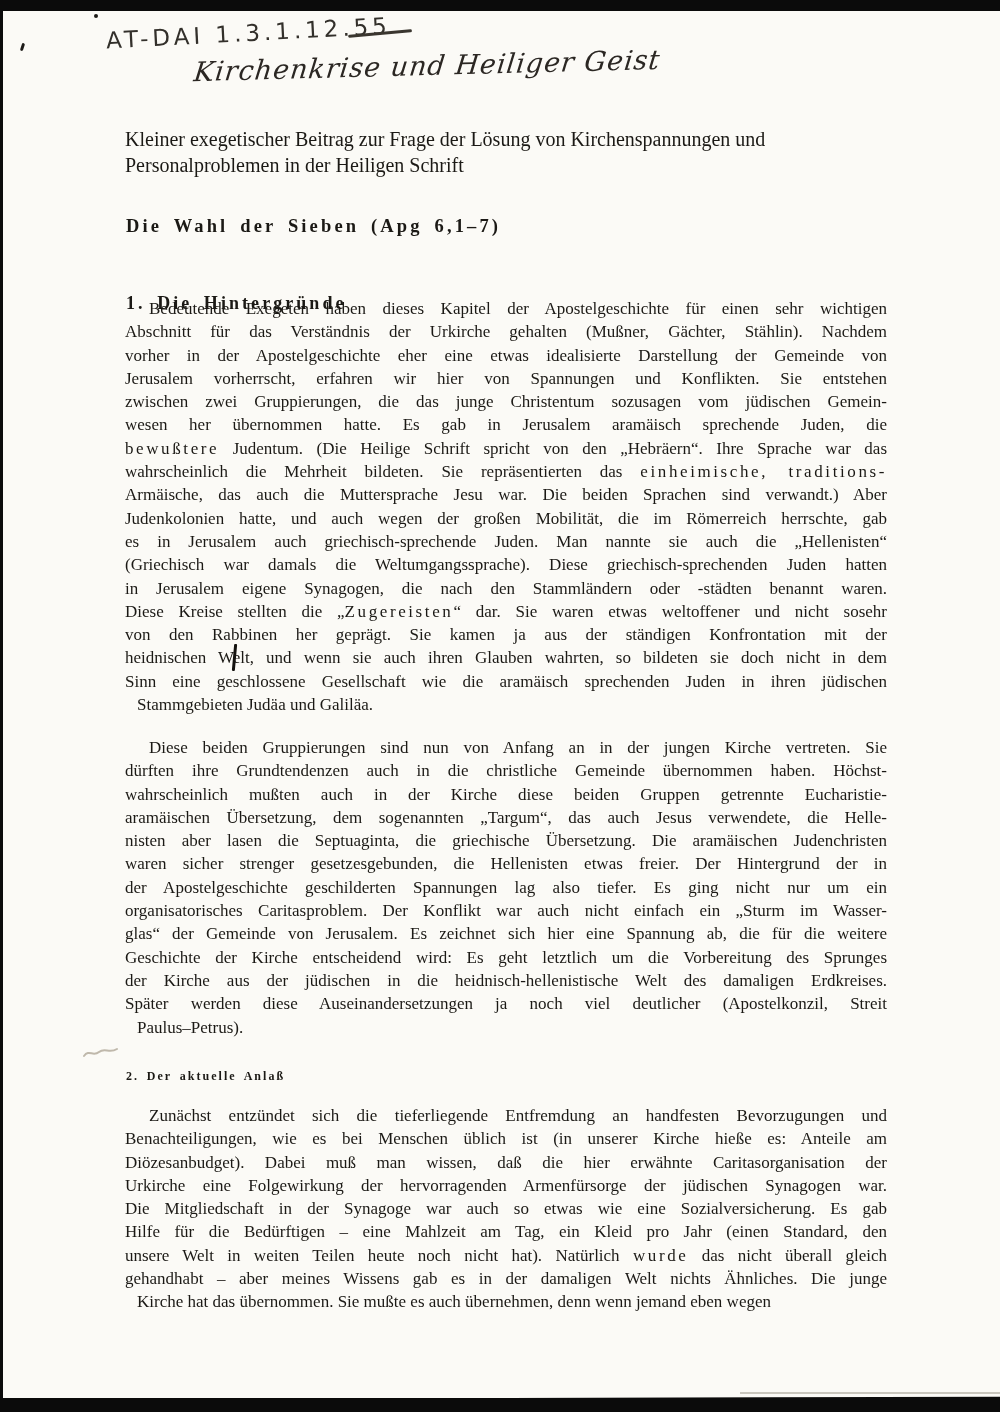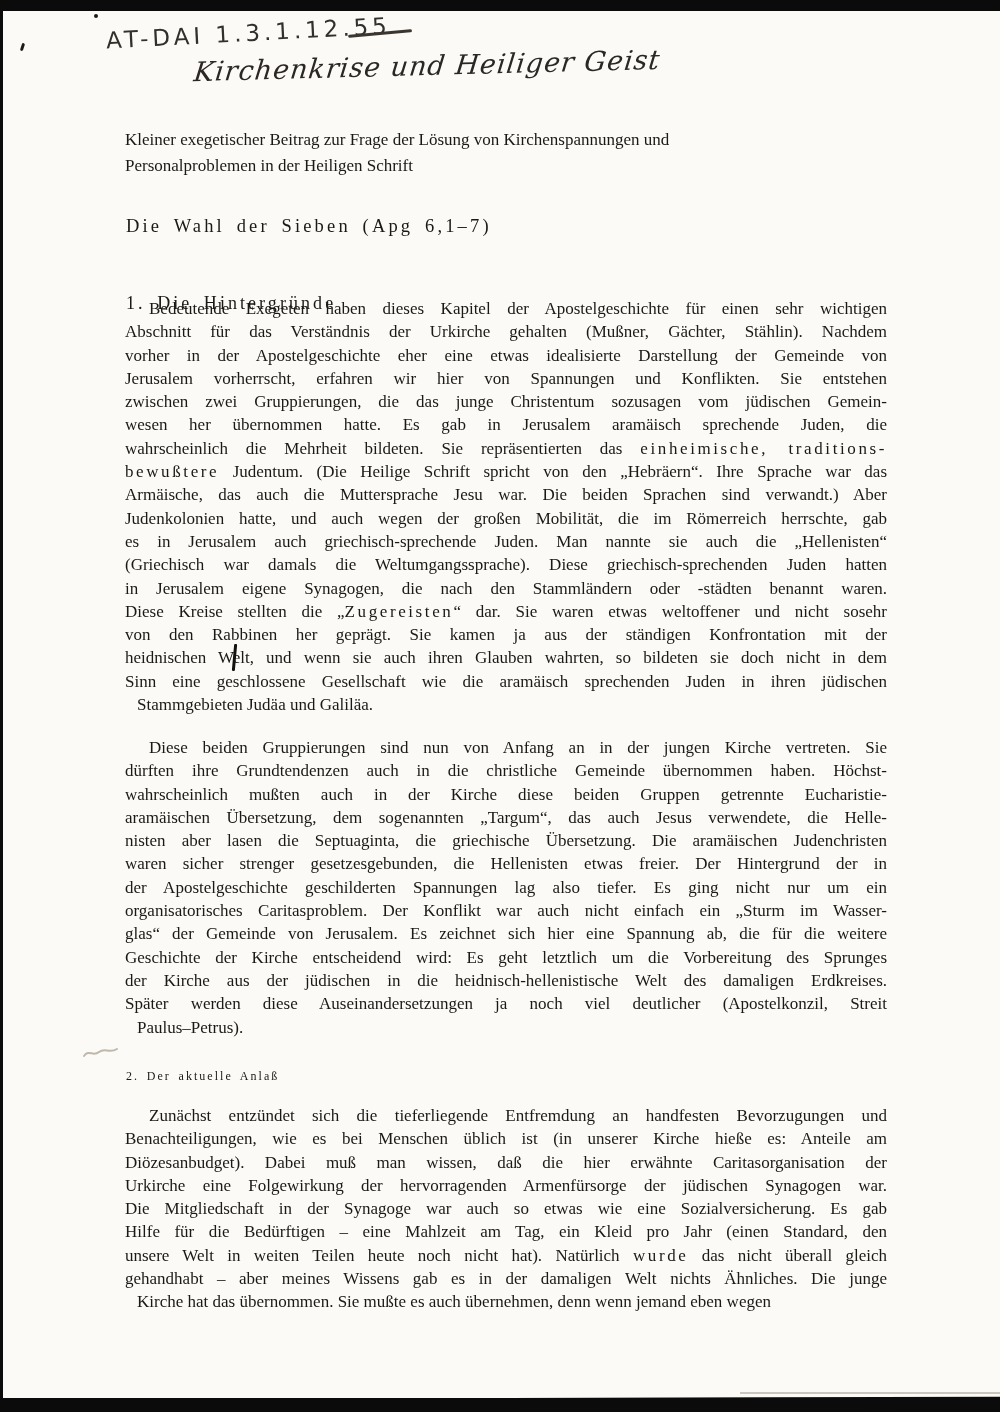--- a/index.html
+++ b/index.html
@@ -36,25 +36,25 @@
     font-style:italic;
     font-size:27px;letter-spacing:1px;
     transform:rotate(-1.5deg) skewX(-8deg);
   }
   .ink-dot{position:absolute;left:94px;top:14px;width:4px;height:4px;background:#1d1b18;border-radius:50%;}
   .ink-comma{position:absolute;left:21px;top:43px;width:3px;height:8px;background:#1d1b18;border-radius:2px;transform:rotate(18deg);}
 
   
   .subtitle{
     position:absolute;left:125px;top:127px;width:762px;
-    font-size:17px;line-height:25.5px;color:#1b1915;
+    font-size:20px;line-height:25.5px;color:#1b1915;
   }
   .h-spaced{
     position:absolute;left:126px;margin:0;
-    font-size:18.5px;font-weight:normal;color:#1b1915;
+    font-size:18.5px;font-weight:bold;color:#1b1915;
     letter-spacing:0.17em;word-spacing:0.22em;white-space:nowrap;
   }
   .h-main{top:216px;}
   .h-sec1{top:261px;font-size:18px;margin-top:32px;}
   .h-sec2{top:1069px;font-size:12px;}
 
   .para{
     position:absolute;left:125px;width:762px;
     font-size:17px;line-height:23.3px;color:#1b1915;
   }
@@ -99,22 +99,22 @@
   <h1 class="h-spaced h-main">Die Wahl der Sieben (Apg 6,1–7)</h1>
   <h2 class="h-spaced h-sec1">1. Die Hintergründe</h2>
 
   <div class="para p1">
       <div class="line indent">Bedeutende Exegeten haben dieses Kapitel der Apostelgeschichte für einen sehr wichtigen</div>
       <div class="line">Abschnitt für das Verständnis der Urkirche gehalten (Mußner, Gächter, Stählin). Nachdem</div>
       <div class="line">vorher in der Apostelgeschichte eher eine etwas idealisierte Darstellung der Gemeinde von</div>
       <div class="line">Jerusalem vorherrscht, erfahren wir hier von Spannungen und Konflikten. Sie entstehen</div>
       <div class="line">zwischen zwei Gruppierungen, die das junge Christentum sozusagen vom jüdischen Gemein-</div>
       <div class="line">wesen her übernommen hatte. Es gab in Jerusalem aramäisch sprechende Juden, die</div>
+      <div class="line"><span class="g">bewußtere</span> Judentum. (Die Heilige Schrift spricht von den „Hebräern“. Ihre Sprache war das</div>
       <div class="line">wahrscheinlich die Mehrheit bildeten. Sie repräsentierten das <span class="g">einheimische, traditions-</span></div>
-      <div class="line"><span class="g">bewußtere</span> Judentum. (Die Heilige Schrift spricht von den „Hebräern“. Ihre Sprache war das</div>
       <div class="line">Armäische, das auch die Muttersprache Jesu war. Die beiden Sprachen sind verwandt.) Aber</div>
       <div class="line">Judenkolonien hatte, und auch wegen der großen Mobilität, die im Römerreich herrschte, gab</div>
       <div class="line">es in Jerusalem auch griechisch-sprechende Juden. Man nannte sie auch die „Hellenisten“</div>
       <div class="line">(Griechisch war damals die Weltumgangssprache). Diese griechisch-sprechenden Juden hatten</div>
       <div class="line">in Jerusalem eigene Synagogen, die nach den Stammländern oder -städten benannt waren.</div>
       <div class="line">Diese Kreise stellten die „<span class="g">Zugereisten</span>“ dar. Sie waren etwas weltoffener und nicht sosehr</div>
       <div class="line">von den Rabbinen her geprägt. Sie kamen ja aus der ständigen Konfrontation mit der</div>
       <div class="line">heidnischen Welt, und wenn sie auch ihren Glauben wahrten, so bildeten sie doch nicht in dem</div>
       <div class="line">Sinn eine geschlossene Gesellschaft wie die aramäisch sprechenden Juden in ihren jüdischen</div>
       <div class="line last">Stammgebieten Judäa und Galiläa.</div>

